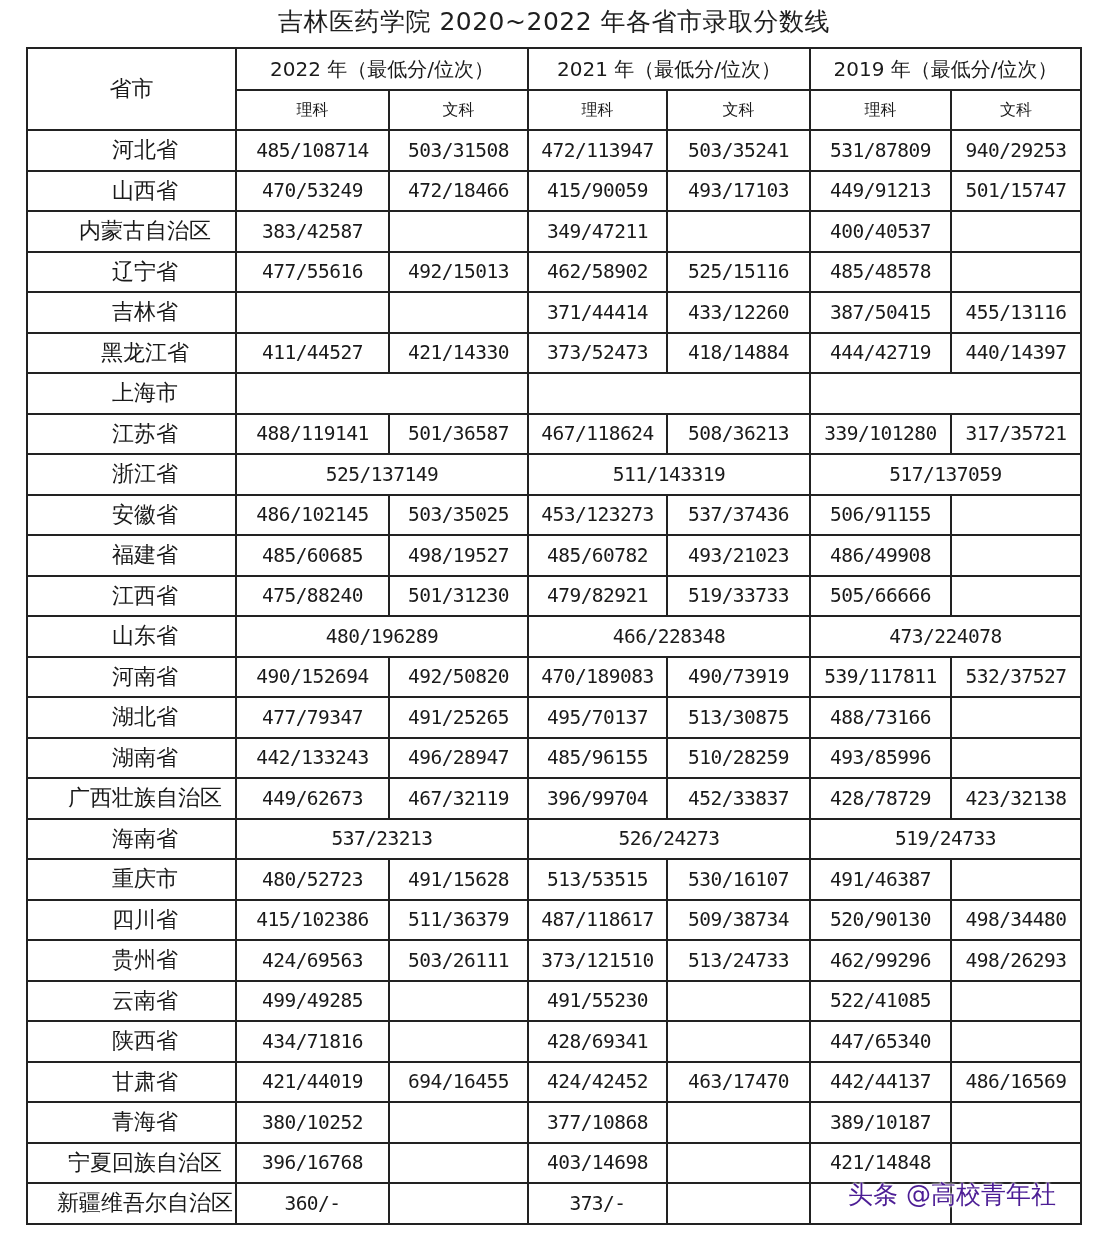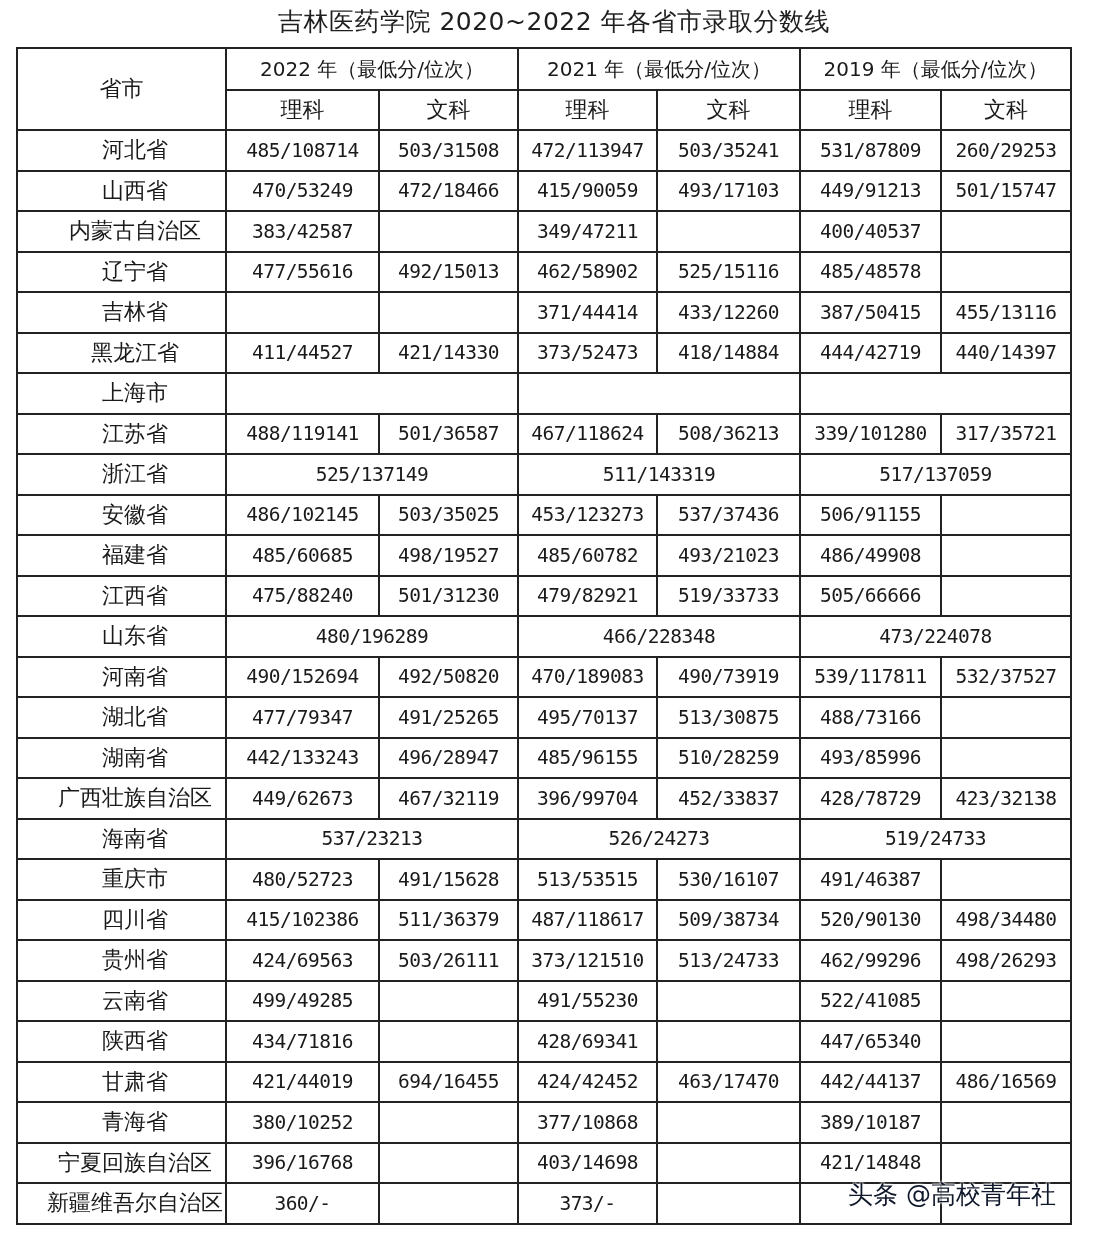--- a/index.html
+++ b/index.html
@@ -1,25 +1,25 @@
 <!DOCTYPE html>
 <html><head>
 <meta charset="utf-8">
 <style>
   html,body{margin:0;padding:0;background:#ffffff;}
   body{width:1108px;height:1236px;position:relative;overflow:hidden;font-family:"DejaVu Sans","Liberation Sans",sans-serif;color:#1a1a1a;}
   .title{position:absolute;left:0;top:4px;width:1108px;text-align:center;font-size:25px;letter-spacing:0.5px;color:#1e1e1e;line-height:36px;}
-  table.grid{position:absolute;left:16px;top:47px;border-collapse:collapse;table-layout:fixed;}
+  table.grid{position:absolute;left:26px;top:47px;border-collapse:collapse;table-layout:fixed;}
   table.grid td, table.grid th{border:2px solid #222;padding:0;text-align:center;vertical-align:middle;font-weight:normal;white-space:nowrap;overflow:hidden;}
   .hdr-year{height:40px;font-size:20px;}
-  .hdr-sub{height:38px;font-size:22px;font-family:Liberation Mono, monospace;}
+  .hdr-sub{height:38px;font-size:16px;font-family:Liberation Mono, monospace;}
   .hdr-prov{font-size:22px;}
   tr.row td{height:38.5px;font-size:19.5px;font-family:"DejaVu Sans Mono","Liberation Mono",monospace;letter-spacing:-0.5px;}
   tr.row td.prov{font-family:"DejaVu Sans","Liberation Sans",sans-serif;font-size:22px;letter-spacing:0;padding-left:27px;}
-  .watermark{position:absolute;left:848px;top:1178px;font-size:25px;color:#0f172a;text-shadow:0 0 3px #fff,0 0 3px #fff,0 0 2px #fff;}
+  .watermark{position:absolute;left:848px;top:1178px;font-size:25px;color:#4c1d95;text-shadow:0 0 3px #fff,0 0 3px #fff,0 0 2px #fff;}
 </style>
 </head>
 <body>
 
 <div class="title">吉林医药学院 2020~2022 年各省市录取分数线</div>
 
 <table class="grid">
   <colgroup>
     <col style="width:209px">
       <col style="width:153px">
@@ -46,21 +46,21 @@
     </tr>
   </thead>
   <tbody id="tbody">
       <tr class="row">
         <td class="prov">河北省</td>
         <td>485/108714</td>
         <td>503/31508</td>
         <td>472/113947</td>
         <td>503/35241</td>
         <td>531/87809</td>
-        <td>260/29253</td>
+        <td>940/29253</td>
       </tr>
       <tr class="row">
         <td class="prov">山西省</td>
         <td>470/53249</td>
         <td>472/18466</td>
         <td>415/90059</td>
         <td>493/17103</td>
         <td>449/91213</td>
         <td>501/15747</td>
       </tr>

